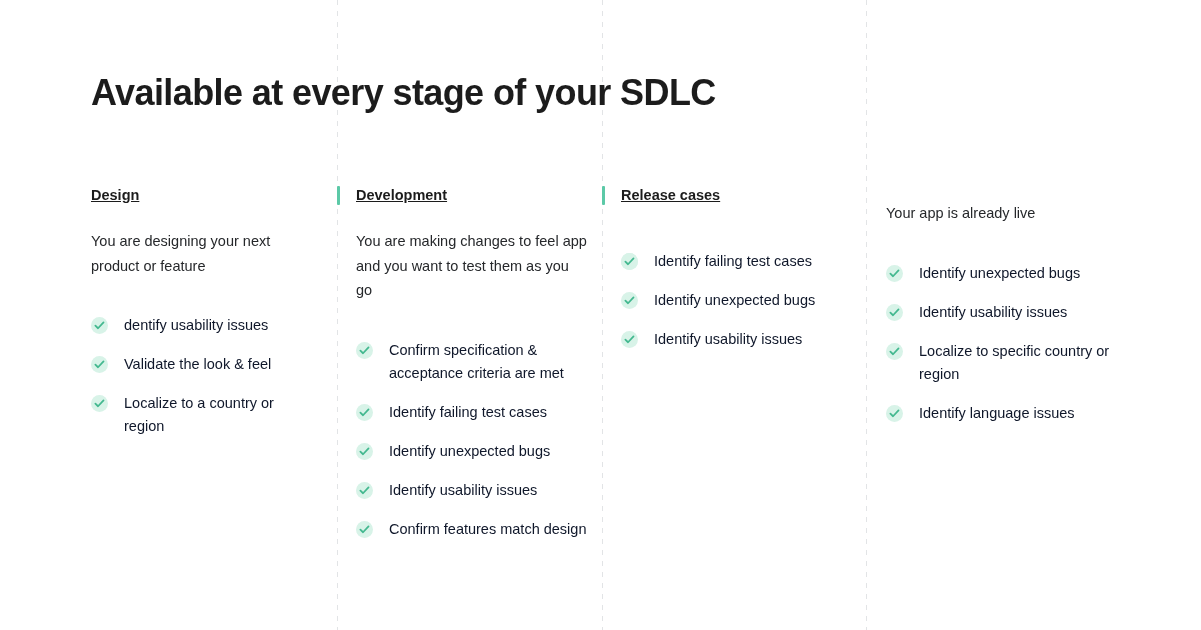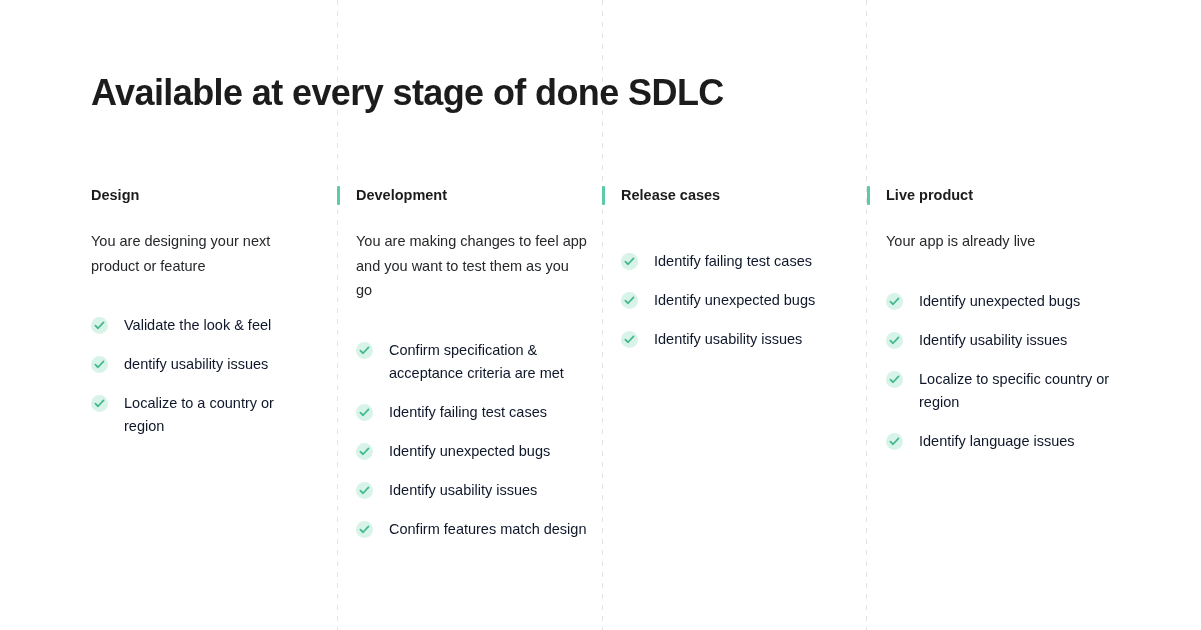--- a/index.html
+++ b/index.html
@@ -73,20 +73,21 @@
     width: 3px;
     height: 19px;
     background: #5cc9a7;
     border-radius: 1px;
   }
   .col-title {
     font-size: 14.5px;
     line-height: 19px;
     font-weight: 700;
     color: #1c1c1c;
+    text-decoration: underline;
   }
 
   .col-desc {
     margin-top: 15px;
     font-size: 14.5px;
     line-height: 24.5px;
     font-weight: 400;
     color: #26282b;
   }
 
@@ -125,45 +126,45 @@
 </style>
 </head>
 <body>
 
 <div class="page">
 
   <div class="divider d1"></div>
   <div class="divider d2"></div>
   <div class="divider d3"></div>
 
-  <h1 class="page-title">Available at every stage of done SDLC</h1>
+  <h1 class="page-title">Available at every stage of your SDLC</h1>
 
   <div class="columns">
 
     <section class="column col-design">
       <div class="col-head">
         <span class="col-title">Design</span>
       </div>
       <p class="col-desc">You are designing your next product or feature</p>
       <ul class="col-list">
         <li>
           <span class="check-icon">
             <svg viewBox="0 0 12 12">
                 <path d="M1.5 6.2 L4.4 9 L10.4 2.6" fill="none" stroke="#43b88f" stroke-width="1.9" stroke-linecap="round" stroke-linejoin="round"></path>
               </svg>
           </span>
+          <span>dentify usability issues</span>
+        </li>
+        <li>
+          <span class="check-icon">
+            <svg viewBox="0 0 12 12">
+                <path d="M1.5 6.2 L4.4 9 L10.4 2.6" fill="none" stroke="#43b88f" stroke-width="1.9" stroke-linecap="round" stroke-linejoin="round"></path>
+              </svg>
+          </span>
           <span>Validate the look &amp; feel</span>
-        </li>
-        <li>
-          <span class="check-icon">
-            <svg viewBox="0 0 12 12">
-                <path d="M1.5 6.2 L4.4 9 L10.4 2.6" fill="none" stroke="#43b88f" stroke-width="1.9" stroke-linecap="round" stroke-linejoin="round"></path>
-              </svg>
-          </span>
-          <span>dentify usability issues</span>
         </li>
         <li>
           <span class="check-icon">
             <svg viewBox="0 0 12 12">
                 <path d="M1.5 6.2 L4.4 9 L10.4 2.6" fill="none" stroke="#43b88f" stroke-width="1.9" stroke-linecap="round" stroke-linejoin="round"></path>
               </svg>
           </span>
           <span>Localize to a country or region</span>
         </li>
       </ul>
@@ -253,24 +254,20 @@
             <svg viewBox="0 0 12 12">
                 <path d="M1.5 6.2 L4.4 9 L10.4 2.6" fill="none" stroke="#43b88f" stroke-width="1.9" stroke-linecap="round" stroke-linejoin="round"></path>
               </svg>
           </span>
           <span>Identify usability issues</span>
         </li>
       </ul>
     </section>
 
     <section class="column col-live">
-      <div class="col-head">
-        <span class="accent-bar"></span>
-        <span class="col-title">Live product</span>
-      </div>
       <p class="col-desc">Your app is already live</p>
       <ul class="col-list">
         <li>
           <span class="check-icon">
             <svg viewBox="0 0 12 12">
                 <path d="M1.5 6.2 L4.4 9 L10.4 2.6" fill="none" stroke="#43b88f" stroke-width="1.9" stroke-linecap="round" stroke-linejoin="round"></path>
               </svg>
           </span>
           <span>Identify unexpected bugs</span>
         </li>

